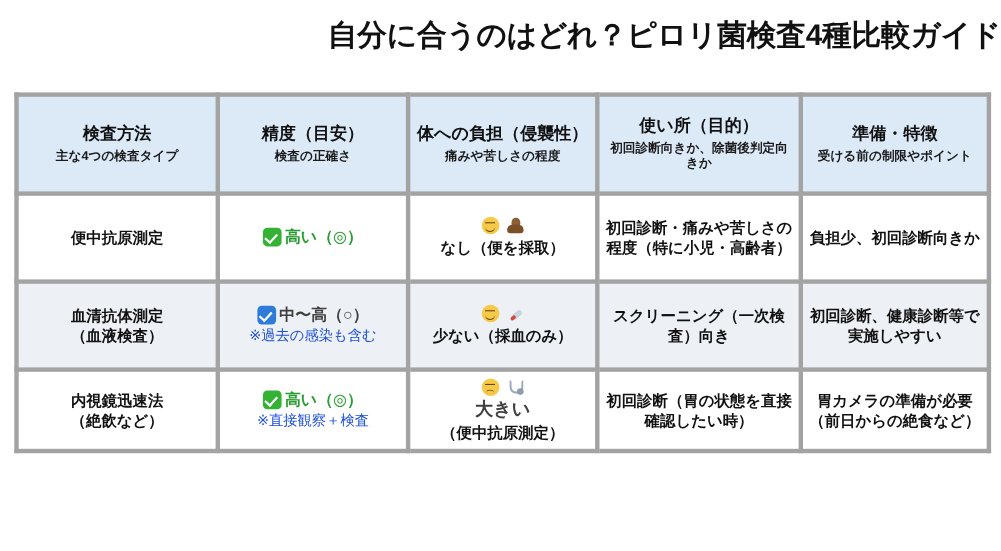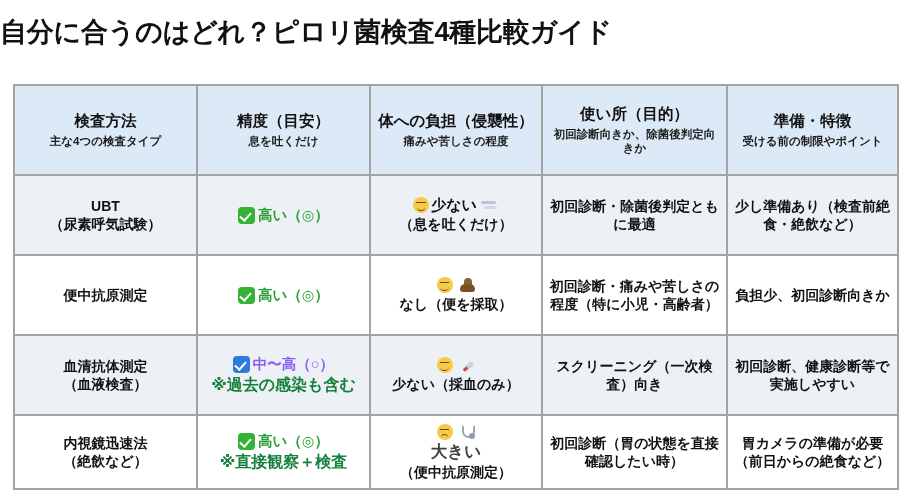--- a/index.html
+++ b/index.html
@@ -17,21 +17,21 @@
 
   .page {
     width: 910px;
     height: 501px;
     position: relative;
     background: #ffffff;
     box-sizing: border-box;
   }
 
   .title {
-    text-align: left;
+    text-align: right;
     font-size: 27px;
     font-weight: bold;
     letter-spacing: -0.2px;
     color: #111111;
     padding-top: 17px;
     line-height: 1.18;
     white-space: nowrap;
   }
 
   .table-wrap {
@@ -43,21 +43,21 @@
 
   table.compare {
     width: 884px;
     border-collapse: collapse;
     table-layout: fixed;
     background: #ffffff;
   }
 
   table.compare th,
   table.compare td {
-    border: 2px solid #a3a3a3;
+    border: 4px solid #a3a3a3;
     text-align: center;
     vertical-align: middle;
     padding: 4px 5px;
     box-sizing: border-box;
   }
 
   
   col.c1 { width: 183px; }
   col.c2 { width: 173px; }
   col.c3 { width: 172px; }
@@ -286,28 +286,28 @@
   .ico-stetho::after {
     content: "";
     position: absolute;
     left: 9px; top: 9.5px;
     width: 6px; height: 6px;
     background: #8e9cad;
     border-radius: 50%;
   }
 
   .txt-green { color: #2a9d32; }
-  .txt-amber { color: #8b5cf6; }
+  .txt-amber { color: #404040; }
   .txt-red   { color: #404040; font-size: 16.5px; }
 
   .note {
     display: block;
-    font-size: 16px;
-    font-weight: bold;
-    color: #15803d;
+    font-size: 13px;
+    font-weight: normal;
+    color: #1d4ed8;
     line-height: 1.3;
     margin-top: 1px;
   }
   .value-line {
     display: block;
     font-size: 14.5px;
     font-weight: bold;
     line-height: 1.3;
   }
 </style>
@@ -328,55 +328,38 @@
           <col class="c5">
       </colgroup>
       <thead>
         <tr>
           <th>
             <span class="th-main">検査方法</span>
             <span class="th-sub">主な4つの検査タイプ</span>
           </th>
           <th>
             <span class="th-main">精度（目安）</span>
-            <span class="th-sub">息を吐くだけ</span>
+            <span class="th-sub">検査の正確さ</span>
           </th>
           <th>
             <span class="th-main">体への負担（侵襲性）</span>
             <span class="th-sub">痛みや苦しさの程度</span>
           </th>
           <th>
             <span class="th-main">使い所（目的）</span>
             <span class="th-sub">初回診断向きか、除菌後判定向きか</span>
           </th>
           <th>
             <span class="th-main">準備・特徴</span>
             <span class="th-sub">受ける前の制限やポイント</span>
           </th>
         </tr>
       </thead>
       <tbody>
 
-        <tr class="row-odd">
-          <td class="cell">
-            <span class="line">UBT</span>
-            <span class="line">（尿素呼気試験）</span>
-          </td>
-          <td class="cell">
-            <span class="value-line">
-              <span class="ico ico-check-green"></span><span class="txt-green">高い（◎）</span>
-            </span>
-          </td>
-          <td class="cell">
-            <span class="emoji-line"><span class="ico ico-smile"></span><span>少ない</span><span class="ico ico-wind"></span></span>
-            <span class="line">（息を吐くだけ）</span>
-          </td>
-          <td class="cell">初回診断・除菌後判定ともに最適</td>
-          <td class="cell">少し準備あり（検査前絶食・絶飲など）</td>
-        </tr>
 
         <tr class="row-even">
           <td class="cell">
             <span class="line">便中抗原測定</span>
           </td>
           <td class="cell">
             <span class="value-line">
               <span class="ico ico-check-green"></span><span class="txt-green">高い（◎）</span>
             </span>
           </td>

